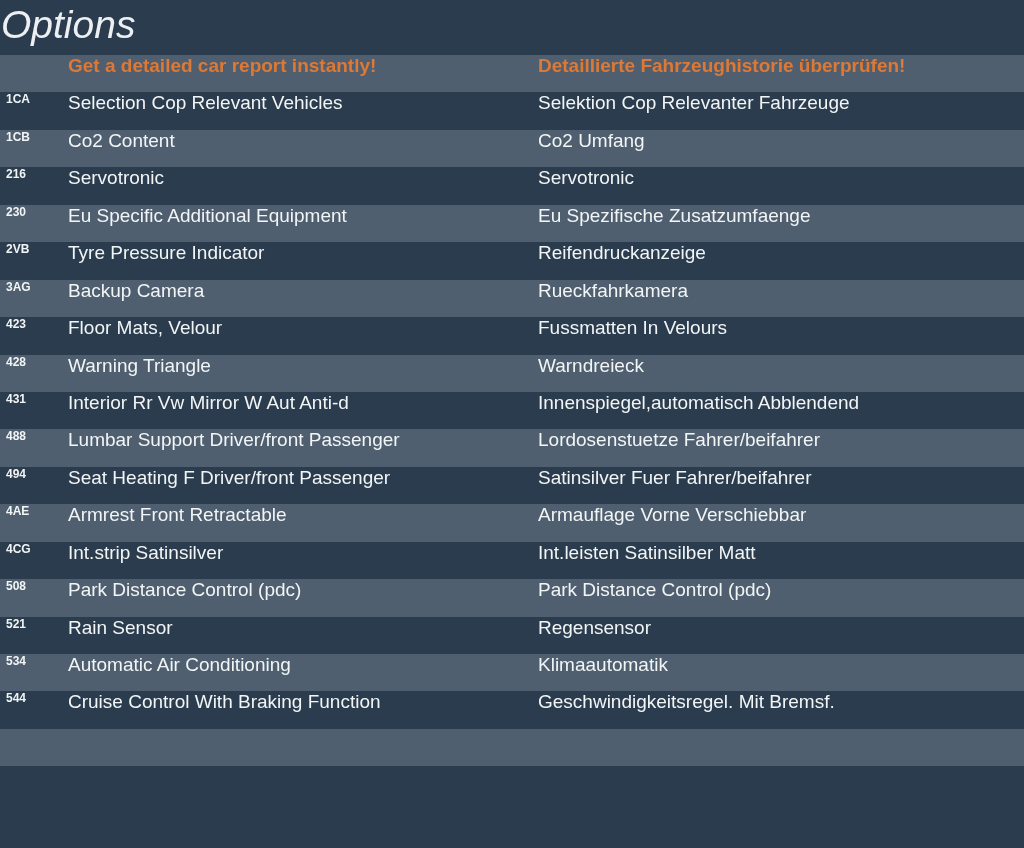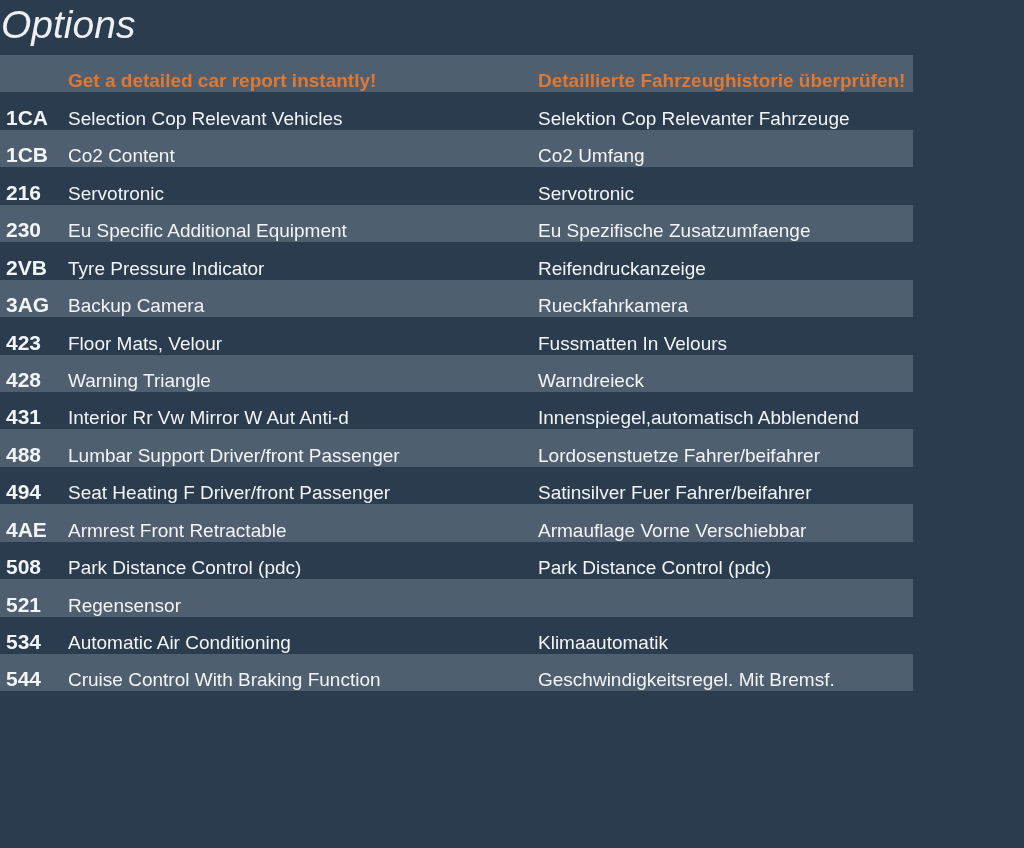--- a/index.html
+++ b/index.html
@@ -26,31 +26,31 @@
     line-height: 46px;
     font-weight: 400;
     color: #edf0f2;
     letter-spacing: 0px;
   }
   .options-table {
     width: 1024px;
   }
   .row {
     display: flex;
-    align-items: flex-end;
+    align-items: flex-start;
     height: 37.45px;
-    width: 913px;
+    width: 1024px;
     box-sizing: border-box;
   }
   .row:nth-child(odd)  { background: #4f5f70; }  
   .row:nth-child(even) { background: #2b3c4e; }  
   .cell-code {
     flex: 0 0 62px;
     padding-left: 6px;
-    font-size: 21px;
+    font-size: 12px;
     font-weight: 700;
     color: #f2f5f6;
     white-space: nowrap;
   }
   .cell-en {
     flex: 0 0 470px;
     font-size: 19px;
     color: #f2f5f6;
     white-space: nowrap;
   }
@@ -141,26 +141,32 @@
     <div class="cell-code">494</div>
     <div class="cell-en">Seat Heating F Driver/front Passenger</div>
     <div class="cell-de">Satinsilver Fuer Fahrer/beifahrer</div>
   </div>
     <div class="row">
     <div class="cell-code">4AE</div>
     <div class="cell-en">Armrest Front Retractable</div>
     <div class="cell-de">Armauflage Vorne Verschiebbar</div>
   </div>
     <div class="row">
+    <div class="cell-code">4CG</div>
+    <div class="cell-en">Int.strip Satinsilver</div>
+    <div class="cell-de">Int.leisten Satinsilber Matt</div>
+  </div>
+    <div class="row">
     <div class="cell-code">508</div>
     <div class="cell-en">Park Distance Control (pdc)</div>
     <div class="cell-de">Park Distance Control (pdc)</div>
   </div>
     <div class="row">
     <div class="cell-code">521</div>
+    <div class="cell-en">Rain Sensor</div>
     <div class="cell-de">Regensensor</div>
   </div>
     <div class="row">
     <div class="cell-code">534</div>
     <div class="cell-en">Automatic Air Conditioning</div>
     <div class="cell-de">Klimaautomatik</div>
   </div>
     <div class="row">
     <div class="cell-code">544</div>
     <div class="cell-en">Cruise Control With Braking Function</div>

